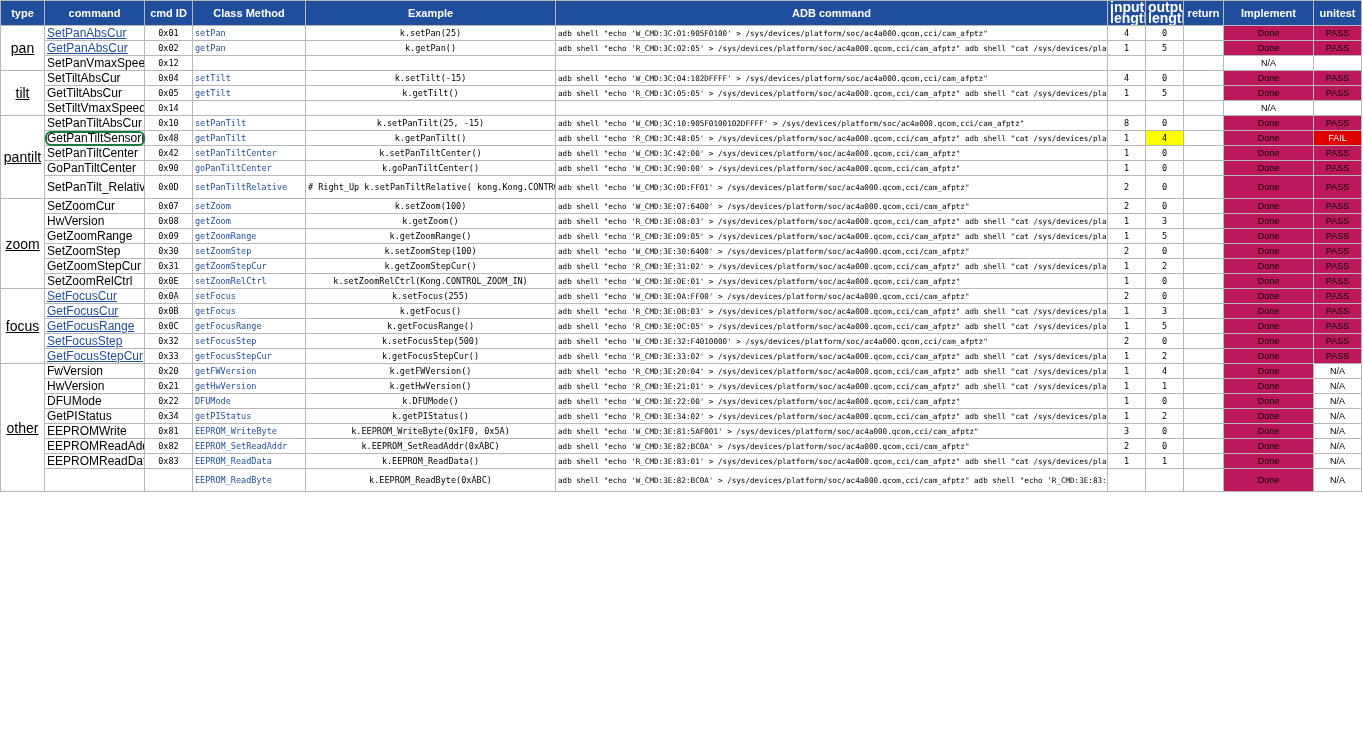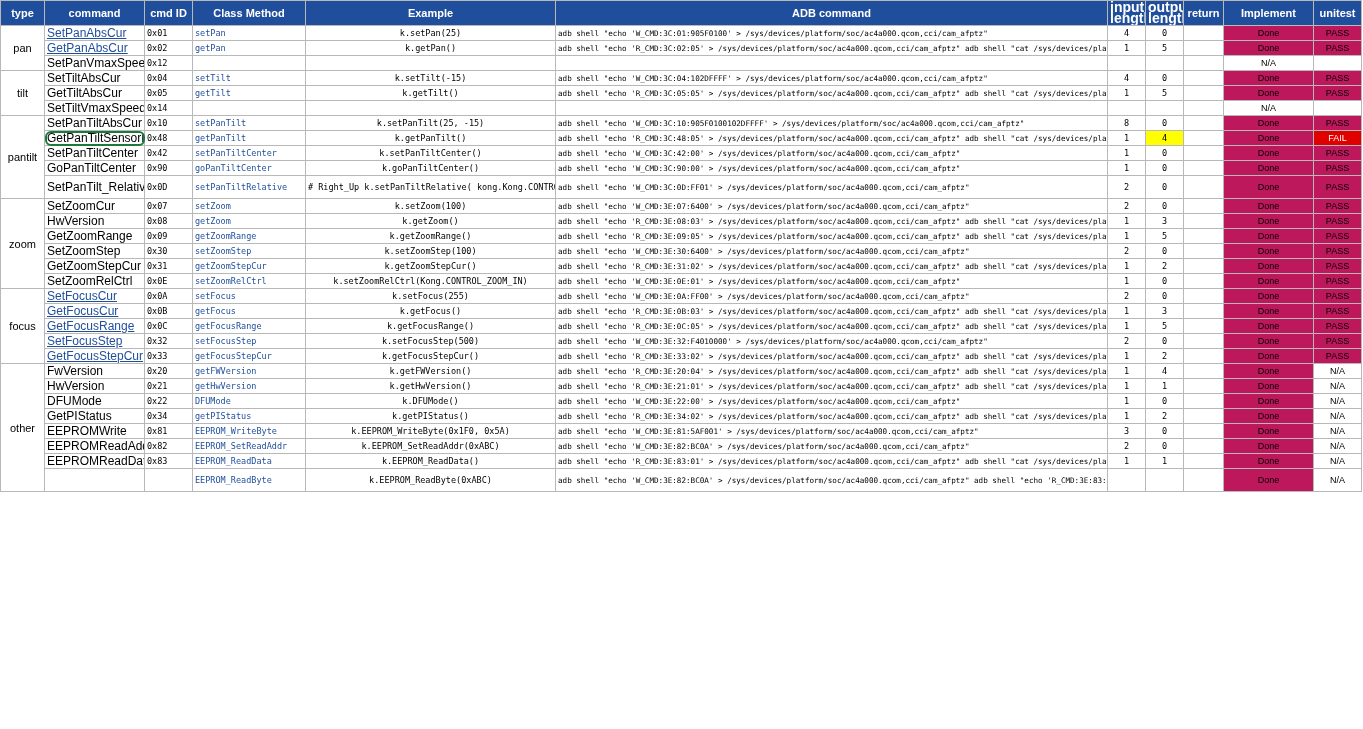--- a/index.html
+++ b/index.html
@@ -49,36 +49,38 @@
   col.c-example   { width: 250px; }
   col.c-adb       { width: 552px; }
   col.c-inlen     { width: 38px; }
   col.c-outlen    { width: 38px; }
   col.c-return    { width: 40px; }
   col.c-impl      { width: 90px; }
   col.c-unit      { width: 48px; }
 
   td.type {
     text-align: center;
-    font-size: 11px;
+    font-size: 14px;
     color: #000;
+    text-decoration: underline;
   }
   td.command {
     font-family: Liberation Sans, sans-serif;
     font-size: 12px;
     color: #000;
     padding-left: 4px;
   }
   td.command.link {
     color: #1f4e9c;
     text-decoration: underline;
   }
   td.cmdid {
     font-family: "DejaVu Sans Mono", monospace;
     font-size: 8.5px;
+    text-align: center;
     color: #000;
   }
   td.classm {
     font-family: "DejaVu Sans Mono", monospace;
     font-size: 8.5px;
     color: #1f4e9c;
     padding-left: 4px;
   }
   td.example {
     font-family: "DejaVu Sans Mono", monospace;

